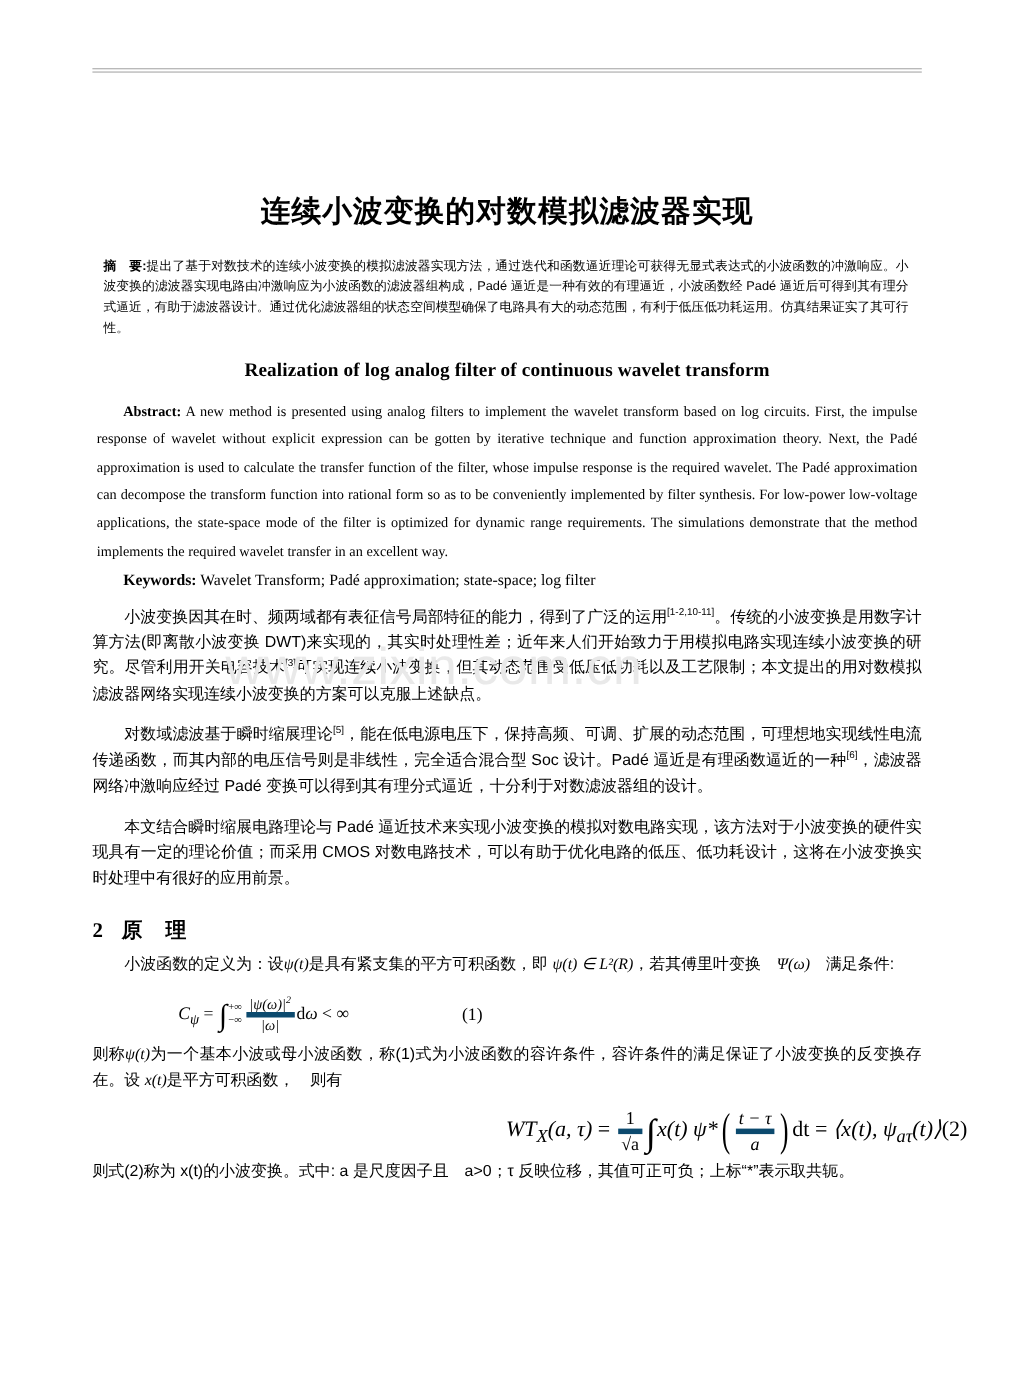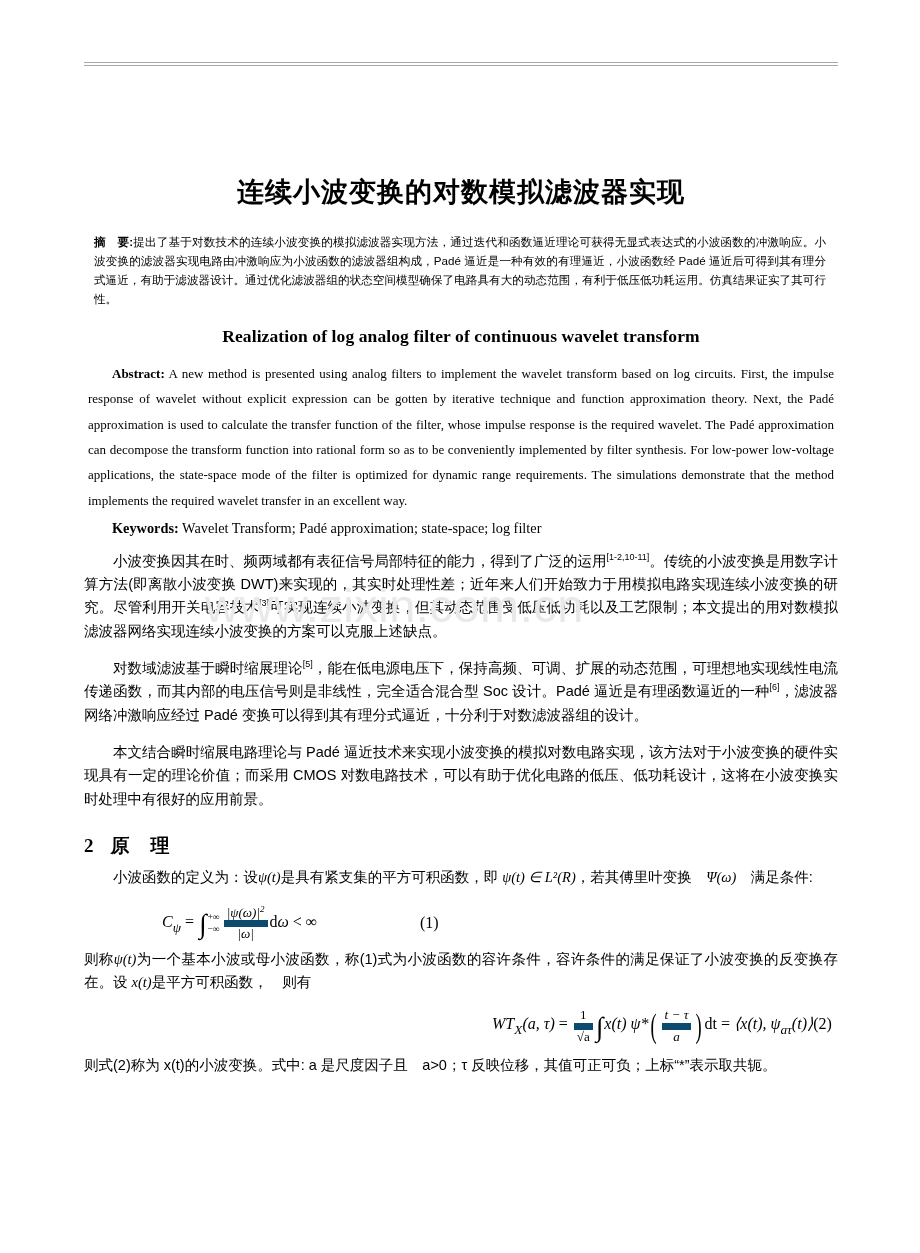--- a/index.html
+++ b/index.html
@@ -172,39 +172,39 @@
     font-style: normal;
   }
   .eq2-block {
     position: relative;
     margin-top: 6px;
     height: 44px;
     font-family: "Liberation Serif", "DejaVu Serif", serif;
   }
   .eq2 {
     position: absolute;
-    left: 408px;
+    left: 376px;
     top: 0px;
-    font-size: 16px;
+    font-size: 20px;
     font-style: italic;
     white-space: nowrap;
   }
 
   
   .mi { font-family: "Liberation Serif", serif; font-style: italic; }
   .mn { font-family: "Liberation Serif", serif; font-style: normal; }
   .frac {
     display: inline-block;
     vertical-align: middle;
     text-align: center;
     font-size: 0.82em;
     line-height: 1.08;
     margin: 0 2px;
   }
-  .frac .num-l { display: block; border-bottom: 7px solid #0c4a6e; padding: 0 3px; }
+  .frac .num-l { display: block; border-bottom: 5px solid #0c4a6e; padding: 0 3px; }
   .frac .den-l { display: block; padding: 0 3px; }
   .intg {
     display: inline-block;
     font-size: 1.7em;
     font-style: normal;
     vertical-align: -0.22em;
     line-height: 0.7;
     margin: 0 1px;
   }
   .limits {

